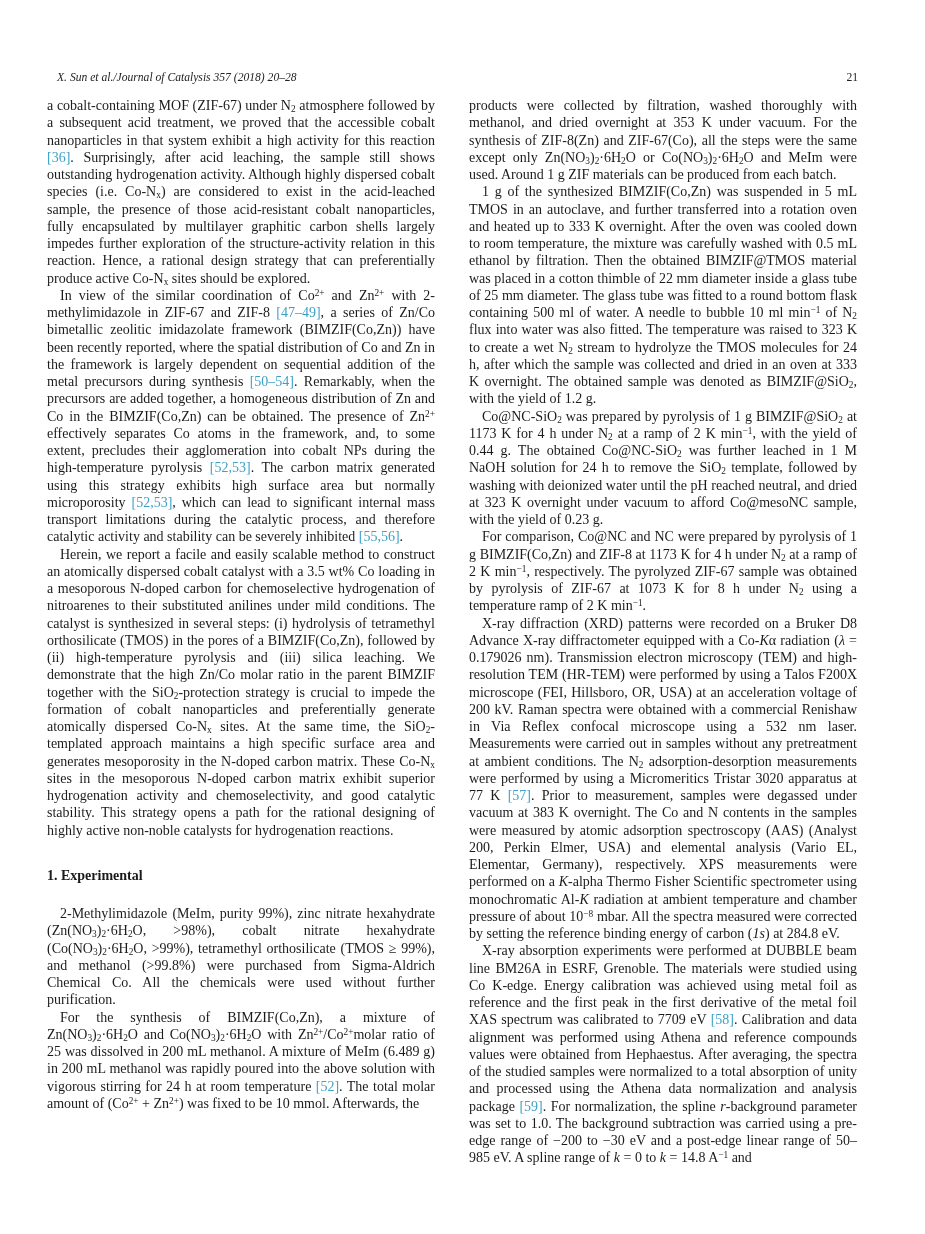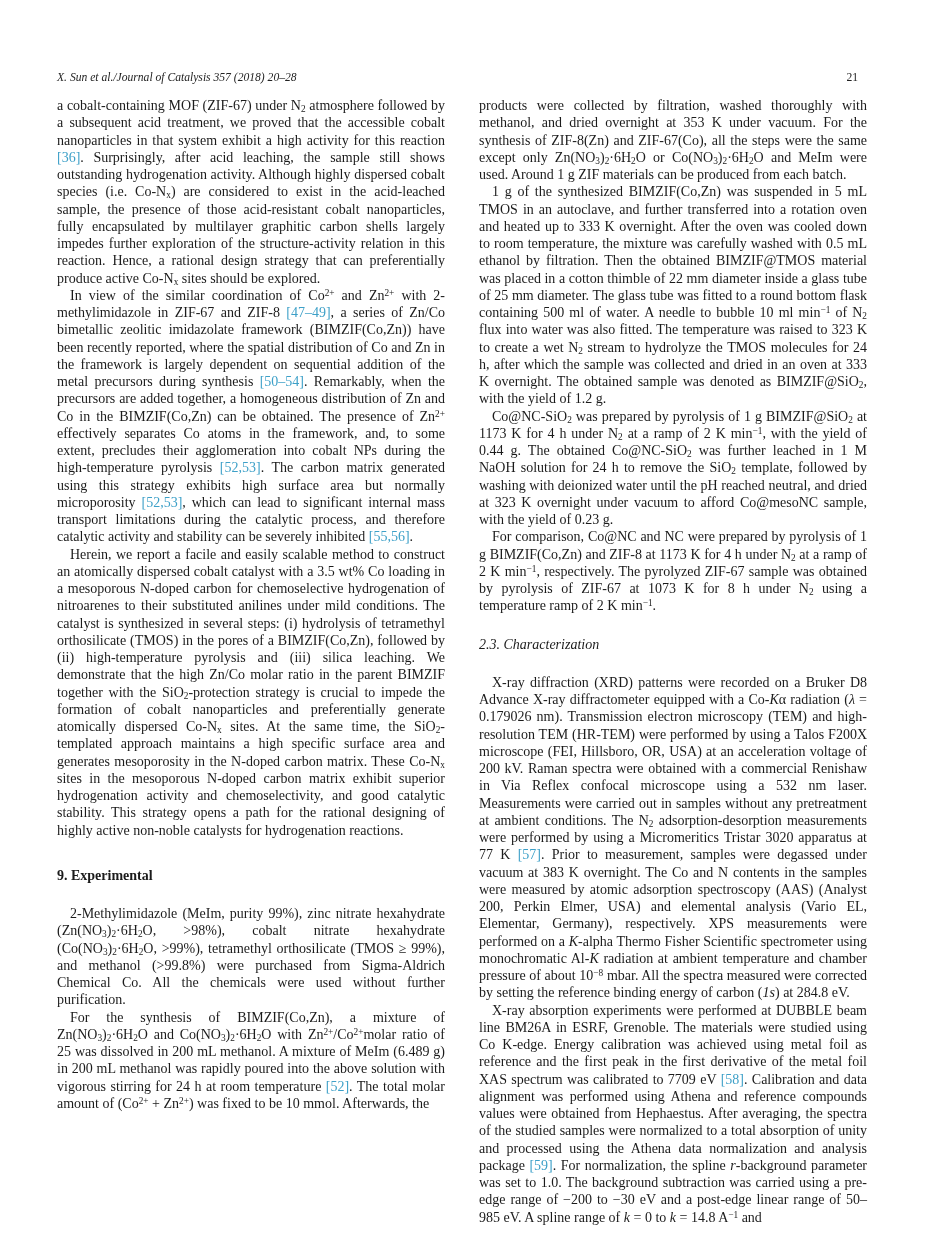--- a/index.html
+++ b/index.html
@@ -11,21 +11,21 @@
   }
   .page-header {
     position:absolute; top:71px; left:57px; width:811px; height:16px;
     font-size:11.6px; color:#222;
   }
   .running-title {
     position:absolute; left:0; right:0; font-style:italic;
   }
   .page-number { position:absolute; right:10px; top:0; font-style:normal; }
   .columns {
-    position:absolute; top:97px; left:57px; width:811px; height:1137px;
+    position:absolute; top:97px; left:47px; width:811px; height:1137px;
     display:flex; gap:34px; overflow:hidden;
   }
   .col { width:388px; text-align:justify; font-size:14px; line-height:17.25px; }
   p.para { margin:0; padding:0; }
   p.indent { text-indent:13px; }
   .cite { color:#3da0c8; }
   .it { font-style:italic; }
   h2.sec-heading {
     font-size:14px; font-weight:bold; text-align:left;
     margin:28px 0 21px 0; padding:0;
@@ -43,26 +43,25 @@
 <div class="page-header">
   <span class="running-title">X. Sun et al./Journal of Catalysis 357 (2018) 20–28</span>
   <span class="page-number">21</span>
 </div>
 
 <div class="columns">
   <div class="col" id="left-col">
       <p class="para"><span>a cobalt-containing MOF (ZIF-67) under N<sub>2</sub> atmosphere followed by a subsequent acid treatment, we proved that the accessible cobalt nanoparticles in that system exhibit a high activity for this reaction </span><span class="cite">[36]</span><span>. Surprisingly, after acid leaching, the sample still shows outstanding hydrogenation activity. Although highly dispersed cobalt species (i.e. Co-N<sub>x</sub>) are considered to exist in the acid-leached sample, the presence of those acid-resistant cobalt nanoparticles, fully encapsulated by multilayer graphitic carbon shells largely impedes further exploration of the structure-activity relation in this reaction. Hence, a rational design strategy that can preferentially produce active Co-N<sub>x</sub> sites should be explored.</span></p>
       <p class="para indent"><span>In view of the similar coordination of Co<sup>2+</sup> and Zn<sup>2+</sup> with 2-methylimidazole in ZIF-67 and ZIF-8 </span><span class="cite">[47–49]</span><span>, a series of Zn/Co bimetallic zeolitic imidazolate framework (BIMZIF(Co,Zn)) have been recently reported, where the spatial distribution of Co and Zn in the framework is largely dependent on sequential addition of the metal precursors during synthesis </span><span class="cite">[50–54]</span><span>. Remarkably, when the precursors are added together, a homogeneous distribution of Zn and Co in the BIMZIF(Co,Zn) can be obtained. The presence of Zn<sup>2+</sup> effectively separates Co atoms in the framework, and, to some extent, precludes their agglomeration into cobalt NPs during the high-temperature pyrolysis </span><span class="cite">[52,53]</span><span>. The carbon matrix generated using this strategy exhibits high surface area but normally microporosity </span><span class="cite">[52,53]</span><span>, which can lead to significant internal mass transport limitations during the catalytic process, and therefore catalytic activity and stability can be severely inhibited </span><span class="cite">[55,56]</span><span>.</span></p>
       <p class="para indent"><span>Herein, we report a facile and easily scalable method to construct an atomically dispersed cobalt catalyst with a 3.5 wt% Co loading in a mesoporous N-doped carbon for chemoselective hydrogenation of nitroarenes to their substituted anilines under mild conditions. The catalyst is synthesized in several steps: (i) hydrolysis of tetramethyl orthosilicate (TMOS) in the pores of a BIMZIF(Co,Zn), followed by (ii) high-temperature pyrolysis and (iii) silica leaching. We demonstrate that the high Zn/Co molar ratio in the parent BIMZIF together with the SiO<sub>2</sub>-protection strategy is crucial to impede the formation of cobalt nanoparticles and preferentially generate atomically dispersed Co-N<sub>x</sub> sites. At the same time, the SiO<sub>2</sub>-templated approach maintains a high specific surface area and generates mesoporosity in the N-doped carbon matrix. These Co-N<sub>x</sub> sites in the mesoporous N-doped carbon matrix exhibit superior hydrogenation activity and chemoselectivity, and good catalytic stability. This strategy opens a path for the rational designing of highly active non-noble catalysts for hydrogenation reactions.</span></p>
-      <h2 class="sec-heading">9. Experimental</h2>
+      <h2 class="sec-heading">1. Experimental</h2>
       <p class="para indent"><span>2-Methylimidazole (MeIm, purity 99%), zinc nitrate hexahydrate (Zn(NO<sub>3</sub>)<sub>2</sub>·6H<sub>2</sub>O, &gt;98%), cobalt nitrate hexahydrate (Co(NO<sub>3</sub>)<sub>2</sub>·6H<sub>2</sub>O, &gt;99%), tetramethyl orthosilicate (TMOS ≥ 99%), and methanol (&gt;99.8%) were purchased from Sigma-Aldrich Chemical Co. All the chemicals were used without further purification.</span></p>
       <p class="para indent"><span>For the synthesis of BIMZIF(Co,Zn), a mixture of Zn(NO<sub>3</sub>)<sub>2</sub>·6H<sub>2</sub>O and Co(NO<sub>3</sub>)<sub>2</sub>·6H<sub>2</sub>O with Zn<sup>2+</sup>/Co<sup>2+</sup>molar ratio of 25 was dissolved in 200 mL methanol. A mixture of MeIm (6.489 g) in 200 mL methanol was rapidly poured into the above solution with vigorous stirring for 24 h at room temperature </span><span class="cite">[52]</span><span>. The total molar amount of (Co<sup>2+</sup> + Zn<sup>2+</sup>) was fixed to be 10 mmol. Afterwards, the</span></p>
     </div>
   <div class="col" id="right-col">
       <p class="para"><span>products were collected by filtration, washed thoroughly with methanol, and dried overnight at 353 K under vacuum. For the synthesis of ZIF-8(Zn) and ZIF-67(Co), all the steps were the same except only Zn(NO<sub>3</sub>)<sub>2</sub>·6H<sub>2</sub>O or Co(NO<sub>3</sub>)<sub>2</sub>·6H<sub>2</sub>O and MeIm were used. Around 1 g ZIF materials can be produced from each batch.</span></p>
       <p class="para indent"><span>1 g of the synthesized BIMZIF(Co,Zn) was suspended in 5 mL TMOS in an autoclave, and further transferred into a rotation oven and heated up to 333 K overnight. After the oven was cooled down to room temperature, the mixture was carefully washed with 0.5 mL ethanol by filtration. Then the obtained BIMZIF@TMOS material was placed in a cotton thimble of 22 mm diameter inside a glass tube of 25 mm diameter. The glass tube was fitted to a round bottom flask containing 500 ml of water. A needle to bubble 10 ml min<sup>−1</sup> of N<sub>2</sub> flux into water was also fitted. The temperature was raised to 323 K to create a wet N<sub>2</sub> stream to hydrolyze the TMOS molecules for 24 h, after which the sample was collected and dried in an oven at 333 K overnight. The obtained sample was denoted as BIMZIF@SiO<sub>2</sub>, with the yield of 1.2 g.</span></p>
       <p class="para indent"><span>Co@NC-SiO<sub>2</sub> was prepared by pyrolysis of 1 g BIMZIF@SiO<sub>2</sub> at 1173 K for 4 h under N<sub>2</sub> at a ramp of 2 K min<sup>−1</sup>, with the yield of 0.44 g. The obtained Co@NC-SiO<sub>2</sub> was further leached in 1 M NaOH solution for 24 h to remove the SiO<sub>2</sub> template, followed by washing with deionized water until the pH reached neutral, and dried at 323 K overnight under vacuum to afford Co@mesoNC sample, with the yield of 0.23 g.</span></p>
       <p class="para indent"><span>For comparison, Co@NC and NC were prepared by pyrolysis of 1 g BIMZIF(Co,Zn) and ZIF-8 at 1173 K for 4 h under N<sub>2</sub> at a ramp of 2 K min<sup>−1</sup>, respectively. The pyrolyzed ZIF-67 sample was obtained by pyrolysis of ZIF-67 at 1073 K for 8 h under N<sub>2</sub> using a temperature ramp of 2 K min<sup>−1</sup>.</span></p>
-      <h3 class="sub-heading">2.3. Characterization</h3>
       <p class="para indent"><span>X-ray diffraction (XRD) patterns were recorded on a Bruker D8 Advance X-ray diffractometer equipped with a Co-</span><span class="it">K</span><span>α radiation (</span><span class="it">λ</span><span> = 0.179026 nm). Transmission electron microscopy (TEM) and high-resolution TEM (HR-TEM) were performed by using a Talos F200X microscope (FEI, Hillsboro, OR, USA) at an acceleration voltage of 200 kV. Raman spectra were obtained with a commercial Renishaw in Via Reflex confocal microscope using a 532 nm laser. Measurements were carried out in samples without any pretreatment at ambient conditions. The N<sub>2</sub> adsorption-desorption measurements were performed by using a Micromeritics Tristar 3020 apparatus at 77 K </span><span class="cite">[57]</span><span>. Prior to measurement, samples were degassed under vacuum at 383 K overnight. The Co and N contents in the samples were measured by atomic adsorption spectroscopy (AAS) (Analyst 200, Perkin Elmer, USA) and elemental analysis (Vario EL, Elementar, Germany), respectively. XPS measurements were performed on a </span><span class="it">K</span><span>-alpha Thermo Fisher Scientific spectrometer using monochromatic Al-</span><span class="it">K</span><span> radiation at ambient temperature and chamber pressure of about 10<sup>−8</sup> mbar. All the spectra measured were corrected by setting the reference binding energy of carbon (</span><span class="it">1s</span><span>) at 284.8 eV.</span></p>
       <p class="para indent"><span>X-ray absorption experiments were performed at DUBBLE beam line BM26A in ESRF, Grenoble. The materials were studied using Co K-edge. Energy calibration was achieved using metal foil as reference and the first peak in the first derivative of the metal foil XAS spectrum was calibrated to 7709 eV </span><span class="cite">[58]</span><span>. Calibration and data alignment was performed using Athena and reference compounds values were obtained from Hephaestus. After averaging, the spectra of the studied samples were normalized to a total absorption of unity and processed using the Athena data normalization and analysis package </span><span class="cite">[59]</span><span>. For normalization, the spline </span><span class="it">r</span><span>-background parameter was set to 1.0. The background subtraction was carried using a pre-edge range of −200 to −30 eV and a post-edge linear range of 50–985 eV. A spline range of </span><span class="it">k</span><span> = 0 to </span><span class="it">k</span><span> = 14.8 A<sup>−1</sup> and</span></p>
     </div>
 </div>
 
 </body></html>

